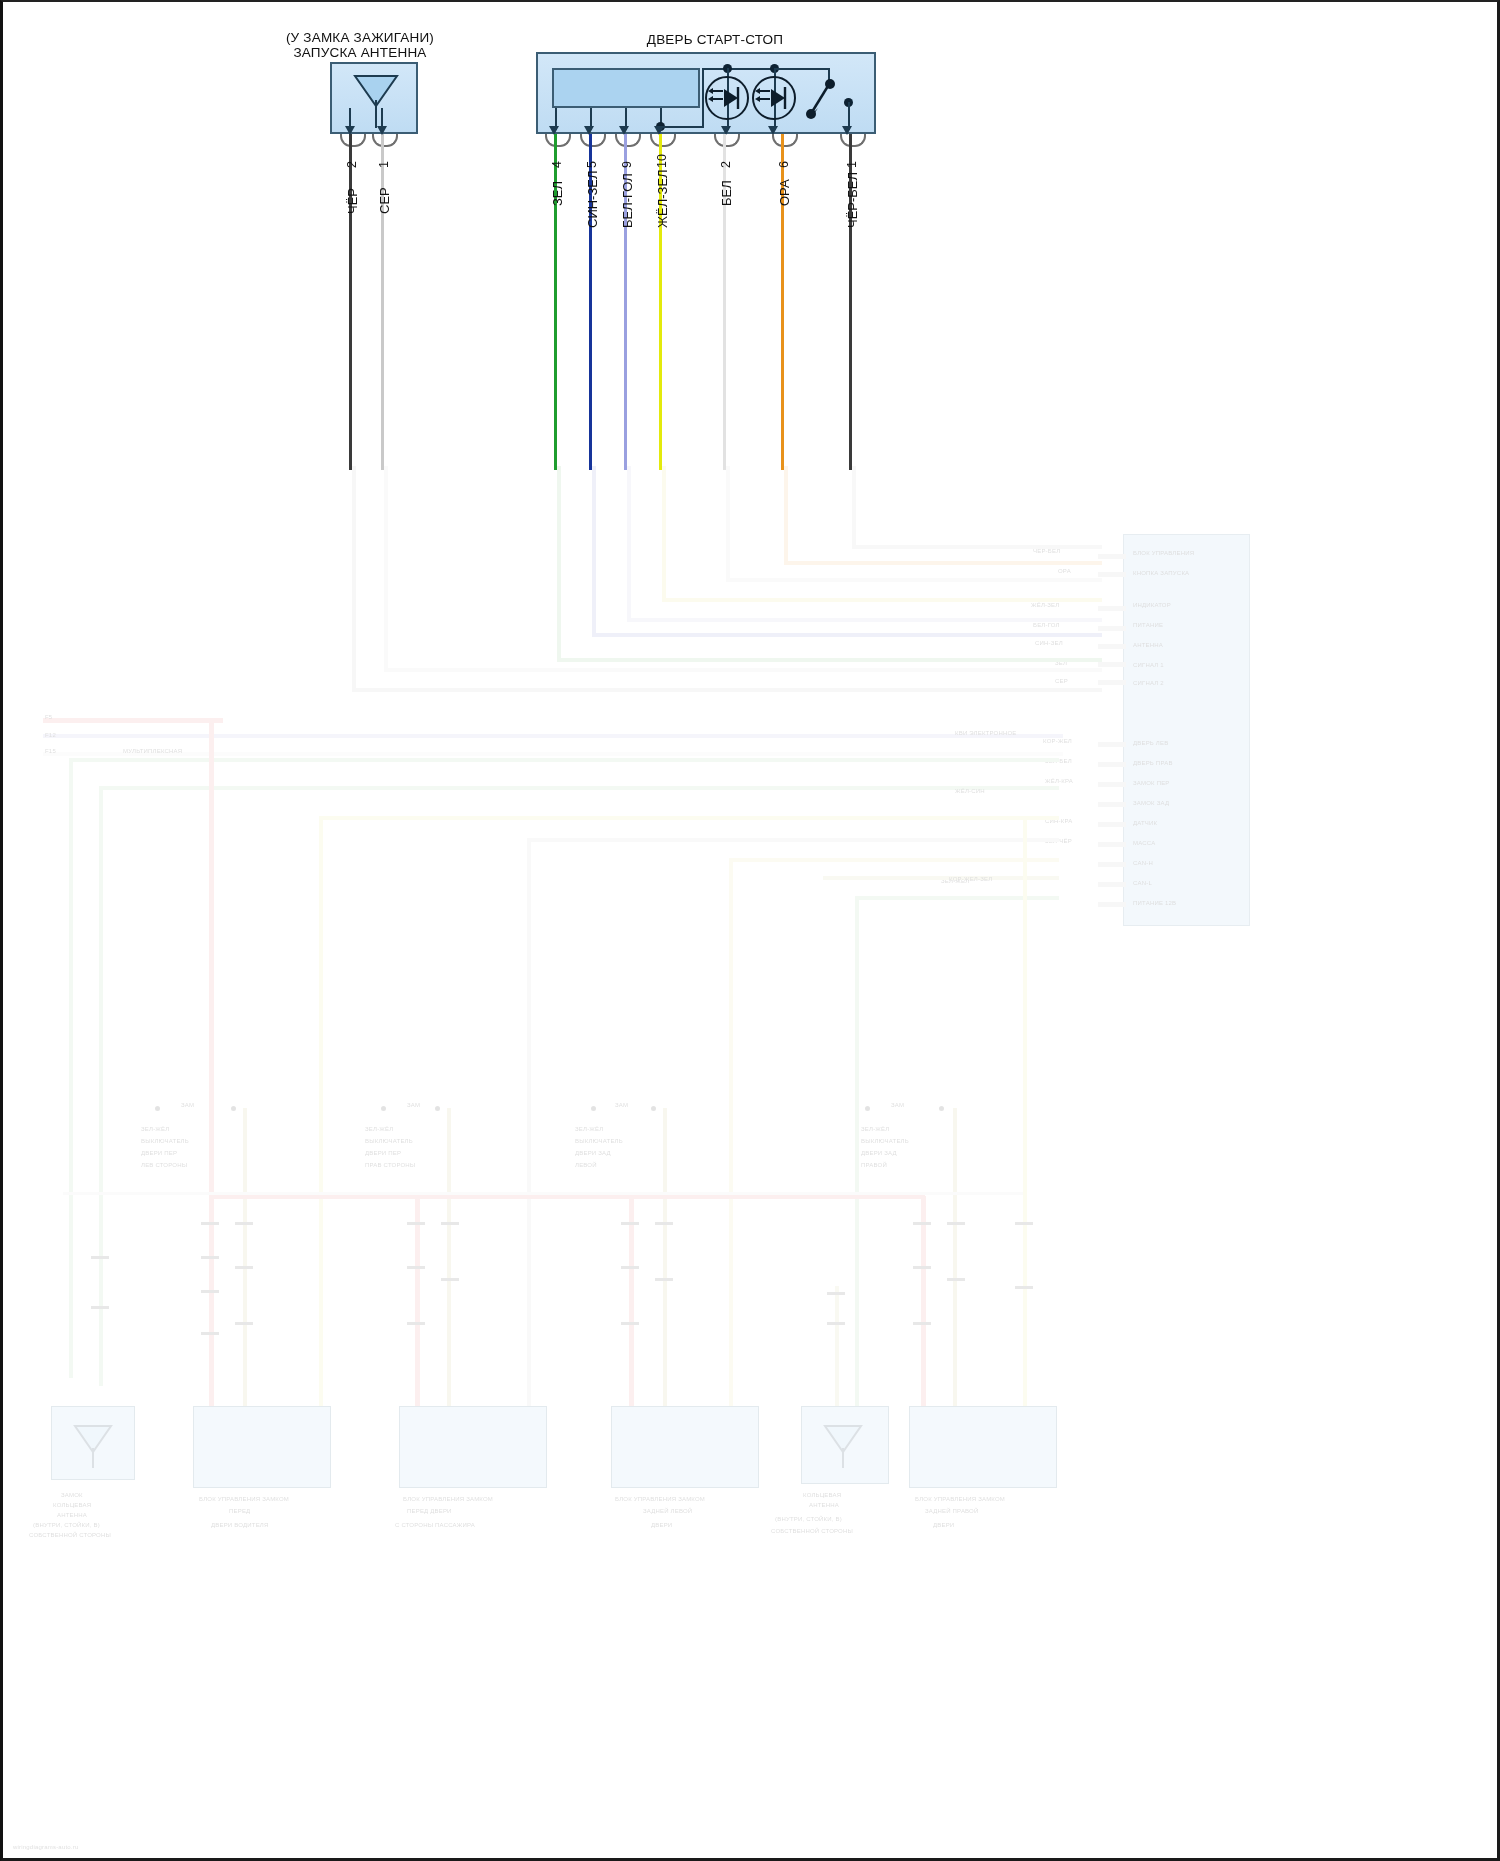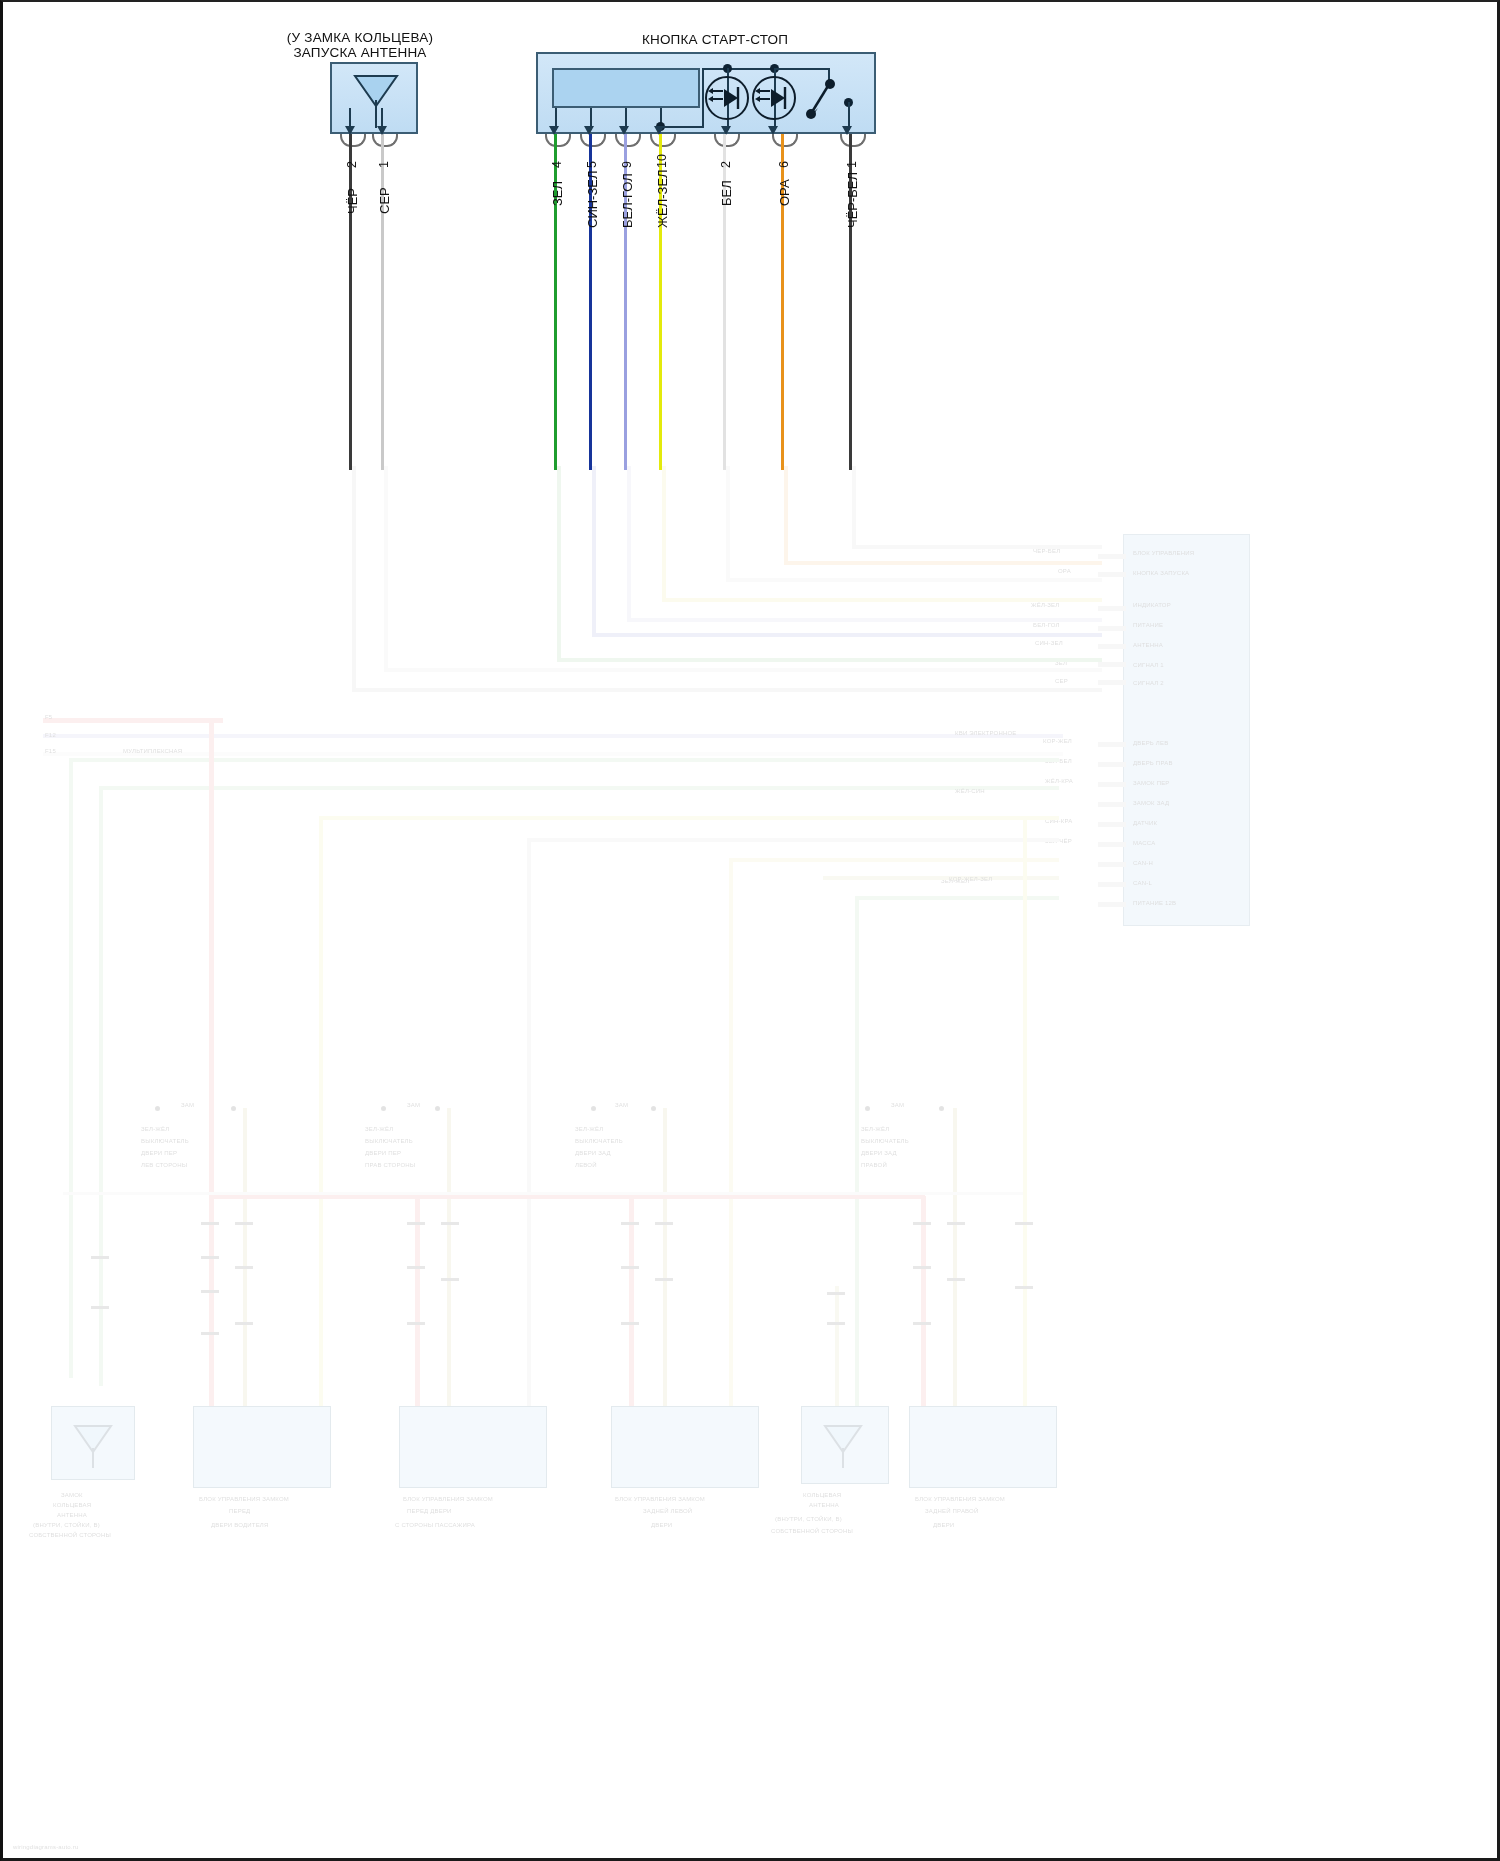--- a/index.html
+++ b/index.html
@@ -261,42 +261,42 @@
     <div class="lbl" style="left:768px;top:1062px;">СОБСТВЕННОЙ СТОРОНЫ</div>
 
     <div class="lbl" style="left:912px;top:1030px;">БЛОК УПРАВЛЕНИЯ ЗАМКОМ</div>
     <div class="lbl" style="left:922px;top:1042px;">ЗАДНЕЙ ПРАВОЙ</div>
     <div class="lbl" style="left:930px;top:1056px;">ДВЕРИ</div>
 
     <div class="lbl" style="left:10px;top:1378px;">wiringdiagrams-auto.ru</div>
   </div>
 
   <div class="comp-title" style="left:235px;top:30px;width:250px;">
-    <span>(У ЗАМКА КОЛЬЦЕВА)</span><br>
+    <span>(У ЗАМКА ЗАЖИГАНИ)</span><br>
     <span>ЗАПУСКА АНТЕННА</span>
   </div>
 
   <div class="comp" style="left:330px;top:62px;width:88px;height:72px;">
     <svg style="position:absolute;left:11px;top:6px;" width="64" height="62" viewBox="0 0 64 62">
       <polygon points="12,6 54,6 33,36" fill="#a9d2ef" stroke="#1d3b50" stroke-width="2"></polygon>
       <line x1="33" y1="30" x2="33" y2="58" stroke="#1d3b50" stroke-width="2"></line>
     </svg>
   </div>
 
   <div class="cradle" style="left:340px;top:134px;"></div>
   <div class="w" style="left:349px;top:134px;height:336px;background:#3a3a3a;"></div>
   <div class="pinnum" style="left:345px;top:168px;">2</div>
   <div class="wlabel" style="left:345px;top:214px;">ЧЁР</div>
 
   <div class="cradle" style="left:372px;top:134px;"></div>
   <div class="w" style="left:381px;top:134px;height:336px;background:#c9c9c9;"></div>
   <div class="pinnum" style="left:377px;top:168px;">1</div>
   <div class="wlabel" style="left:377px;top:214px;">СЕР</div>
 
-  <div class="comp-title" style="left:590px;top:32px;width:250px;">КНОПКА СТАРТ-СТОП</div>
+  <div class="comp-title" style="left:590px;top:32px;width:250px;">ДВЕРЬ СТАРТ-СТОП</div>
 
   <div class="comp" style="left:536px;top:52px;width:340px;height:82px;">
 
     <div style="position:absolute;left:14px;top:14px;width:148px;height:40px;
                 background:#abd3f0;border:2px solid #3b5d74;box-sizing:border-box;"></div>
 
     <div class="vline" style="left:17px;top:54px;height:22px;"></div>
     <div class="vline" style="left:52px;top:54px;height:22px;"></div>
     <div class="vline" style="left:87px;top:54px;height:22px;"></div>
     <div class="vline" style="left:122px;top:54px;height:16px;"></div>

